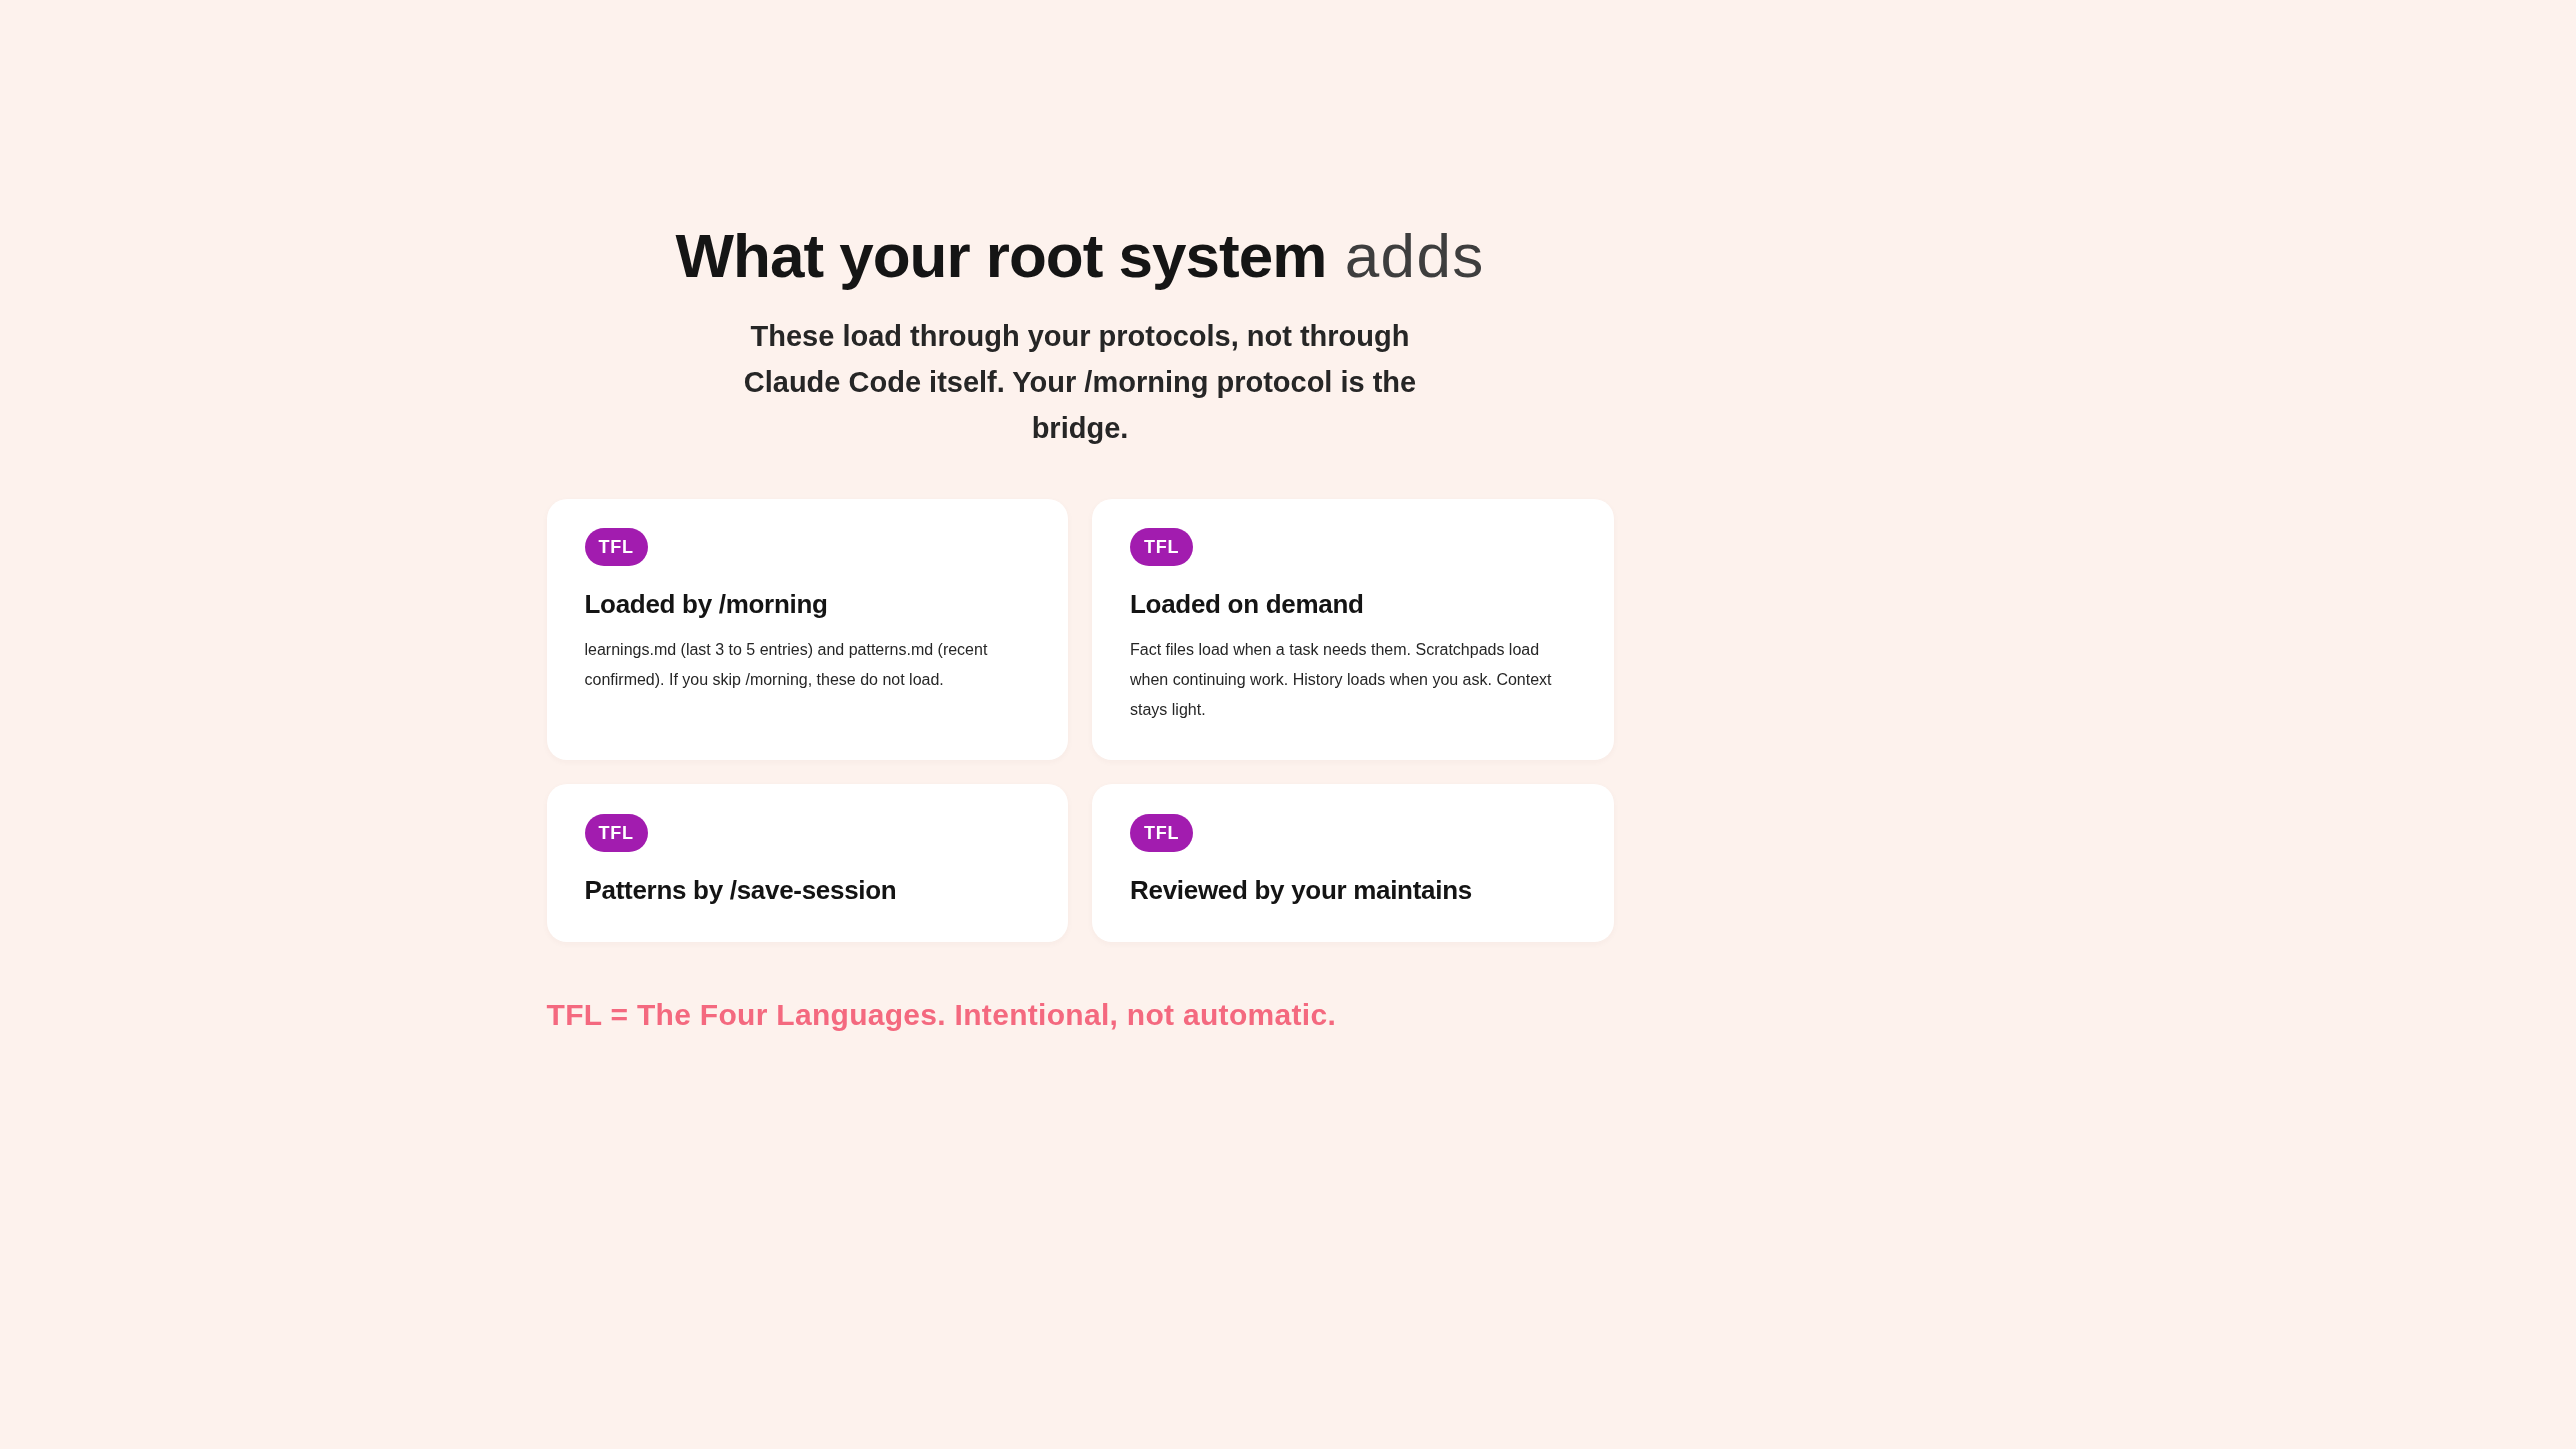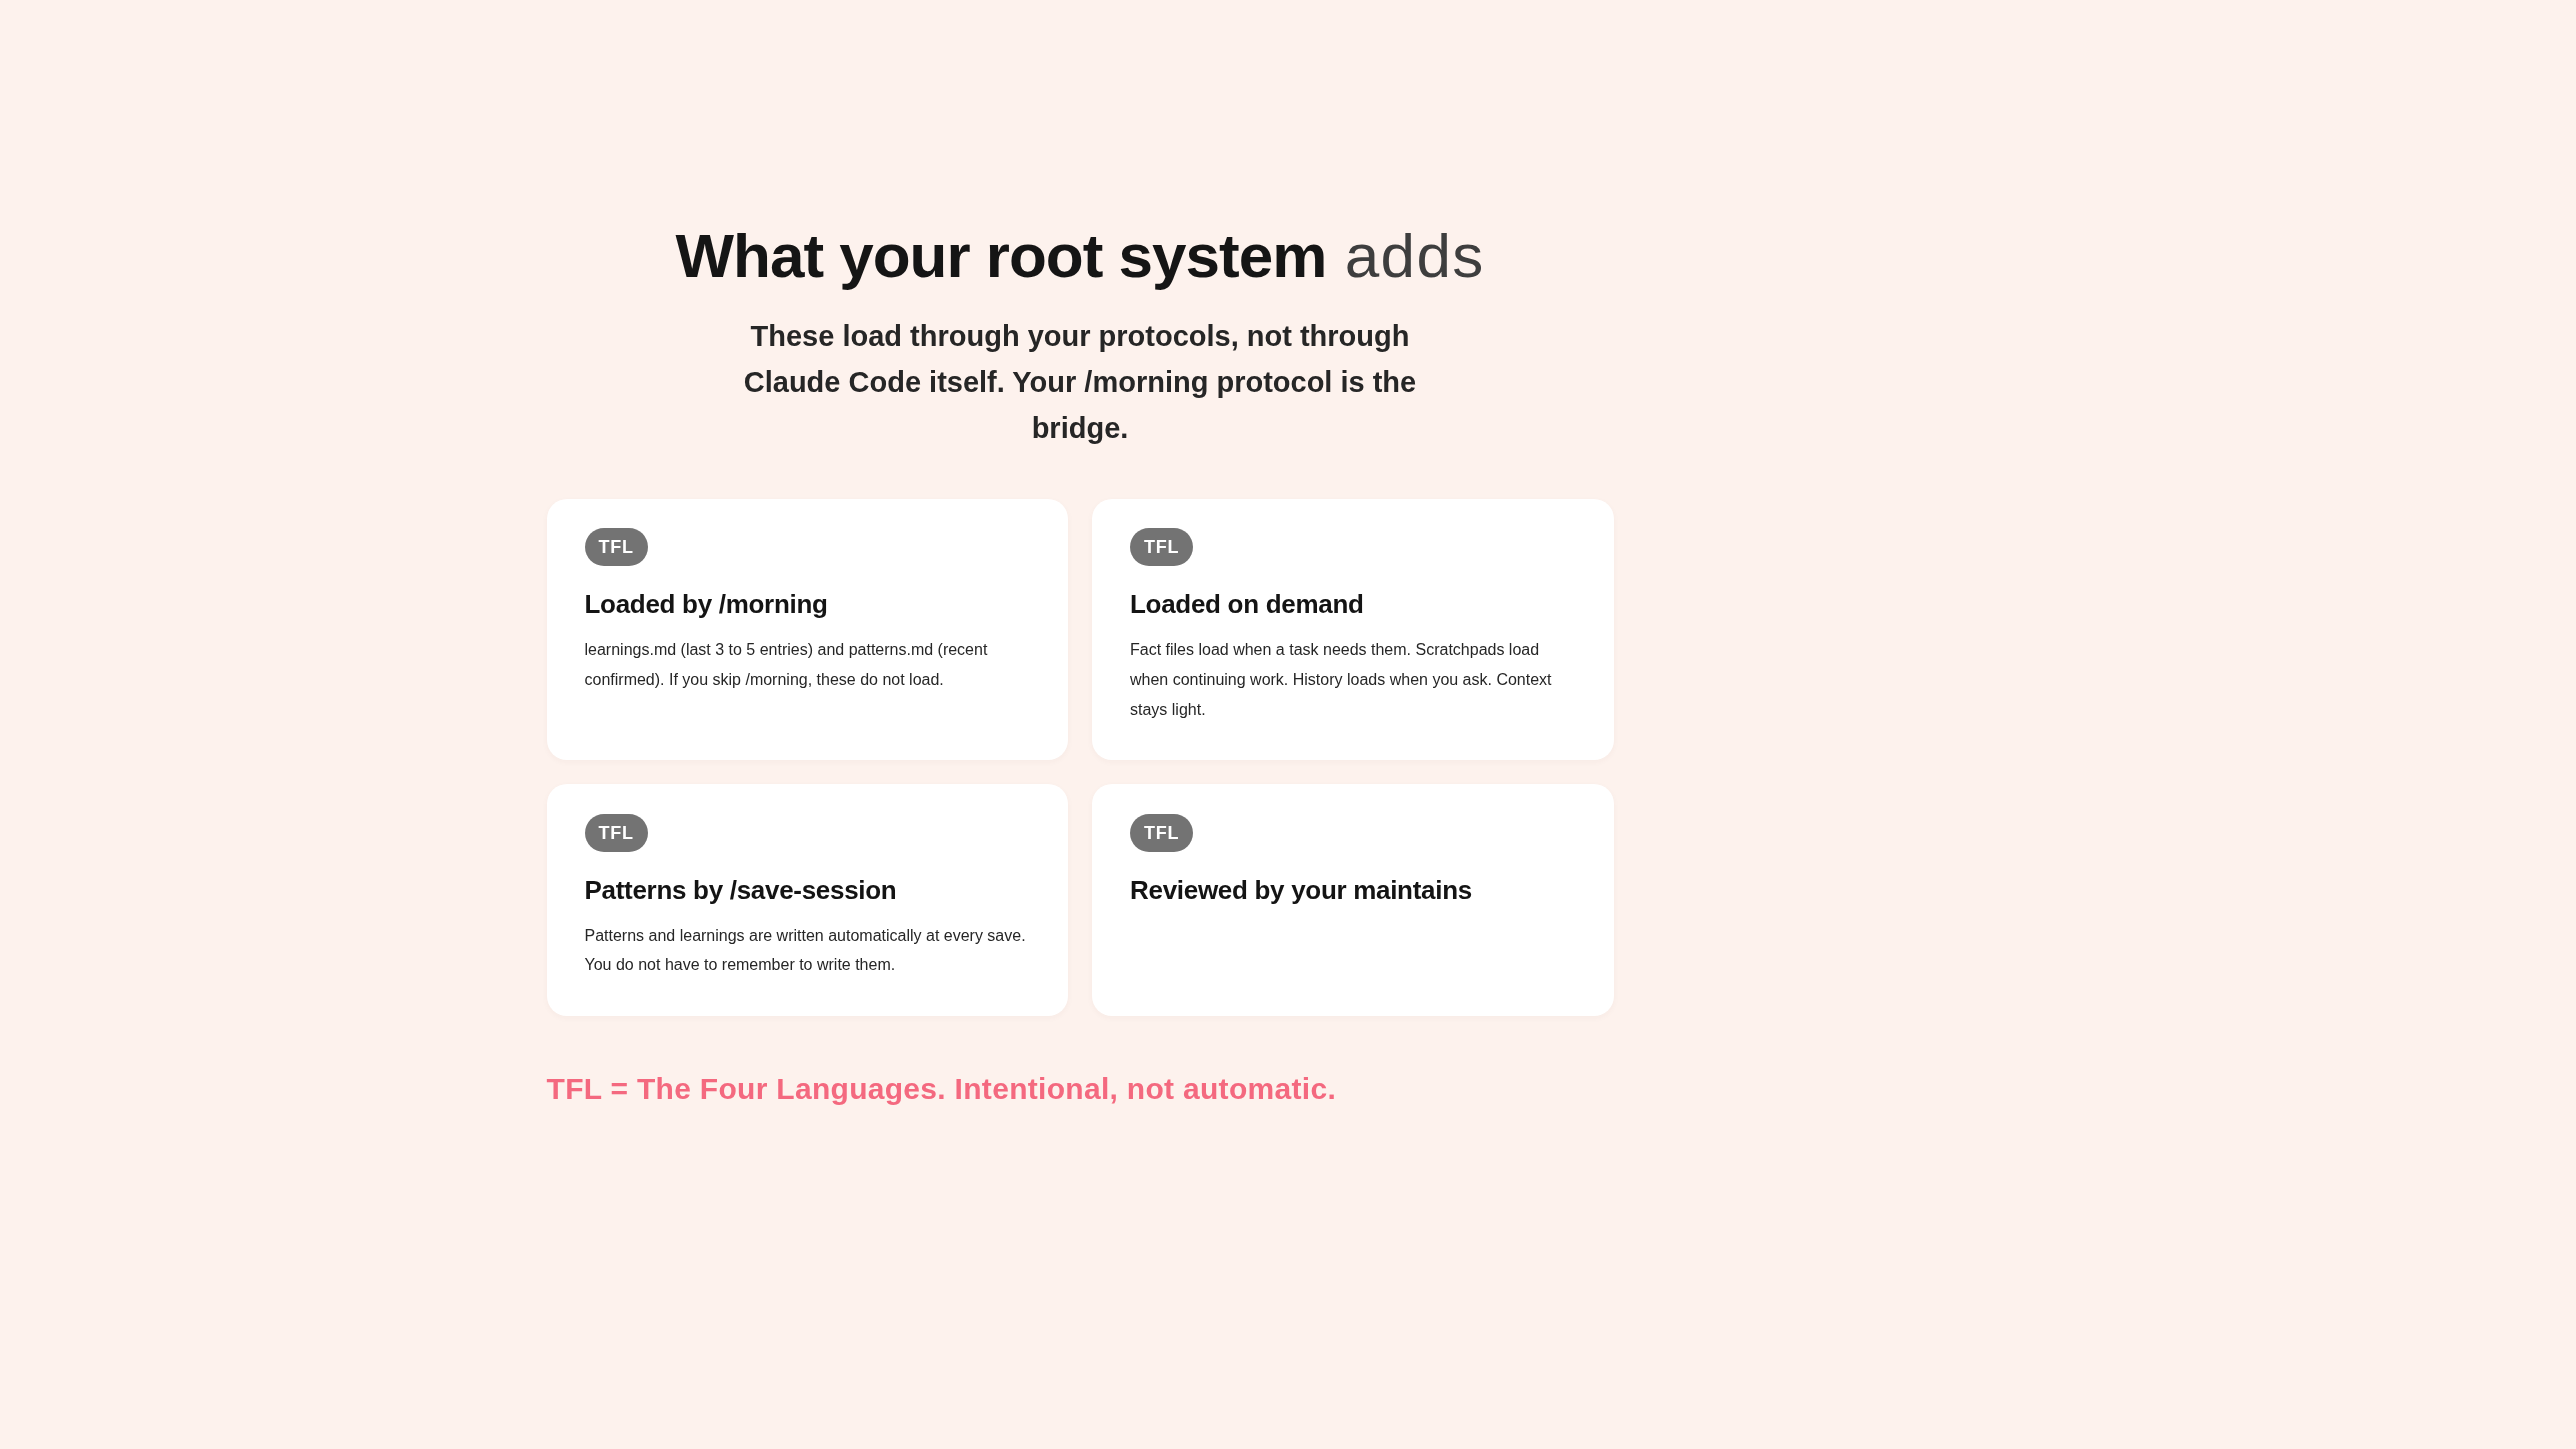--- a/index.html
+++ b/index.html
@@ -56,21 +56,21 @@
     gap: 24px;
   }
   .card {
     background: #ffffff;
     border-radius: 20px;
     padding: 29.5px 38px 36px 38px;
     box-shadow: 0 2px 6.7px rgba(90, 60, 50, 0.04);
   }
   .badge {
     display: inline-block;
-    background: #737373;
+    background: #a21caf;
     color: #ffffff;
     font-size: 18px;
     font-weight: 700;
     letter-spacing: 0.7px;
     line-height: 1;
     padding: 10px 14px;
     border-radius: 20px;
   }
   .card-title {
     margin: 23px 0 0 0;
@@ -115,21 +115,20 @@
 
       <div class="card">
         <span class="badge">TFL</span>
         <h3 class="card-title">Loaded on demand</h3>
         <p class="card-body">Fact files load when a task needs them. Scratchpads load when continuing work. History loads when you ask. Context stays light.</p>
       </div>
 
       <div class="card">
         <span class="badge">TFL</span>
         <h3 class="card-title">Patterns by /save-session</h3>
-        <p class="card-body">Patterns and learnings are written automatically at every save. You do not have to remember to write them.</p>
       </div>
 
       <div class="card">
         <span class="badge">TFL</span>
         <h3 class="card-title">Reviewed by your maintains</h3>
       </div>
 
     </div>
 
     <p class="footer-note">TFL = The Four Languages. Intentional, not automatic.</p>

